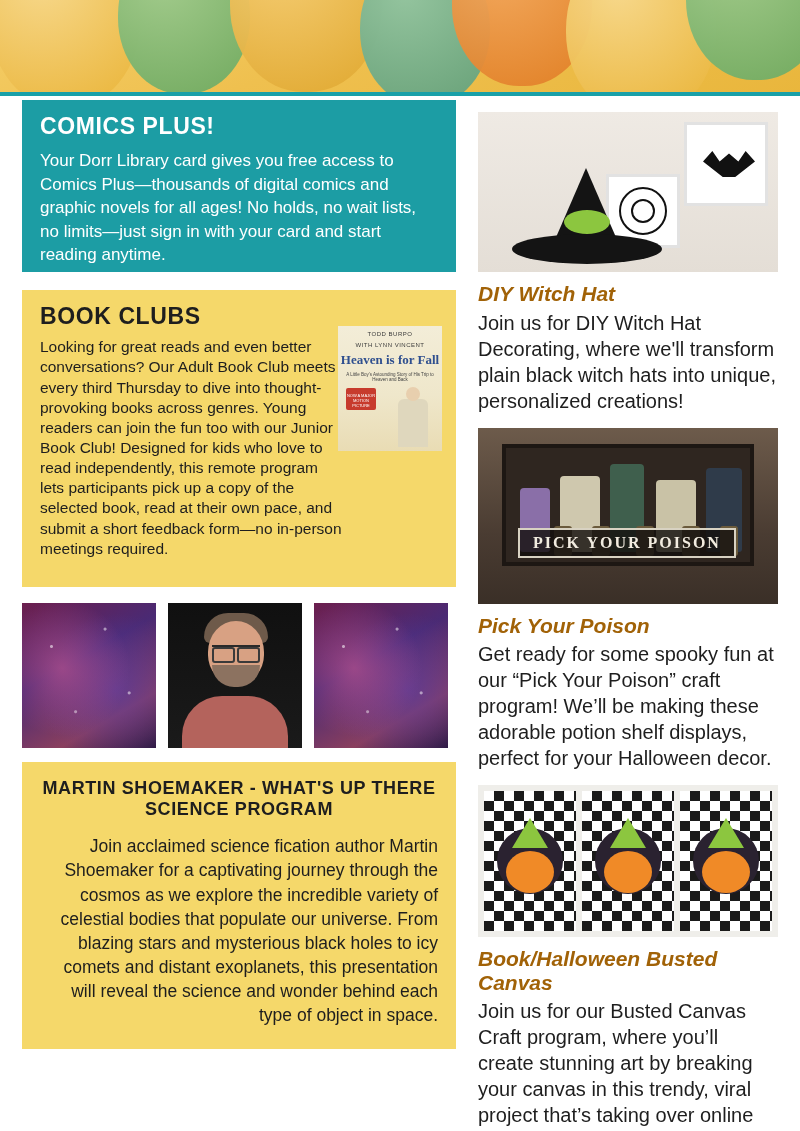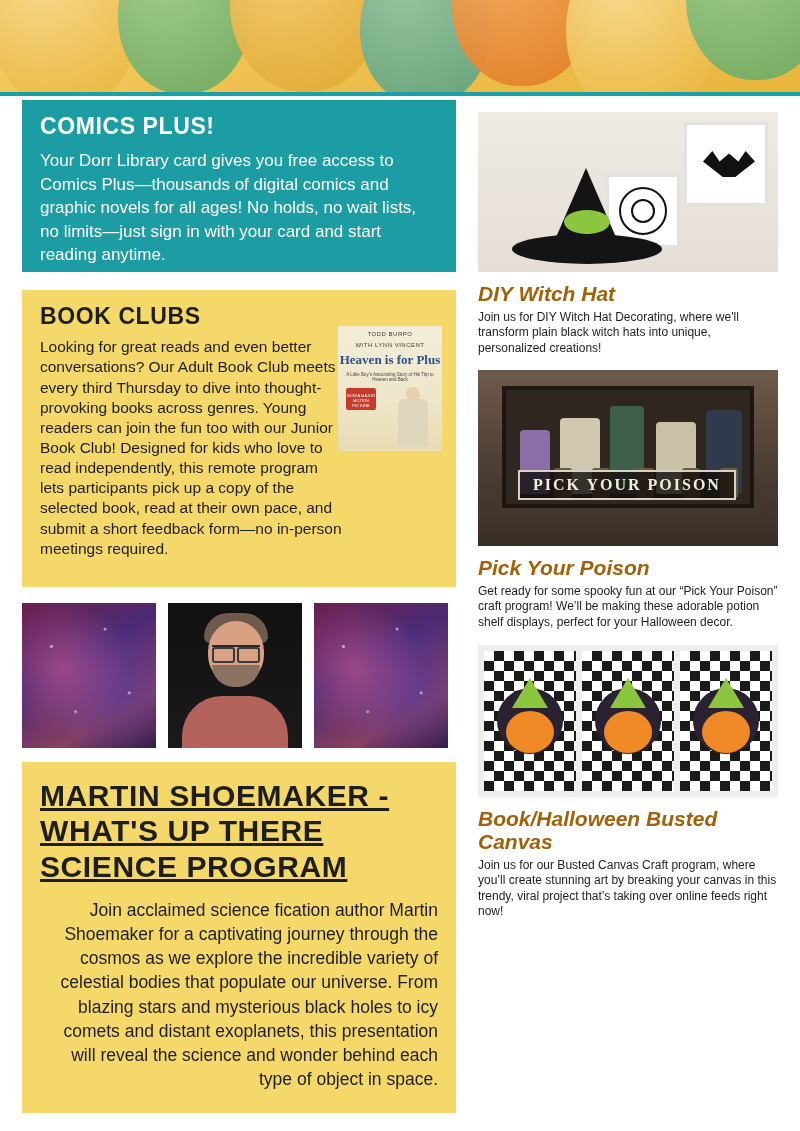--- a/index.html
+++ b/index.html
@@ -115,21 +115,21 @@
   .portrait .head { position:absolute; left:40px; top:18px; width:56px; height:62px; background:#d8a183; border-radius:50% 50% 45% 45%; }
   .portrait .hair { position:absolute; left:36px; top:10px; width:64px; height:30px; background:#6e5a4a; border-radius:32px 32px 8px 8px; }
   .portrait .glasses { position:absolute; left:44px; top:42px; width:48px; height:12px; border-top:2px solid #2a2a2a; }
   .portrait .glasses:before, .portrait .glasses:after{ content:""; position:absolute; top:0; width:19px; height:12px; border:2px solid #3a3a3a; border-radius:3px;}
   .portrait .glasses:before{ left:0;} .portrait .glasses:after{ right:0;}
   .portrait .beard { position:absolute; left:44px; top:62px; width:48px; height:22px; background:#8c7260; border-radius:0 0 24px 24px;}
   .portrait .shirt { position:absolute; left:14px; bottom:0; width:106px; height:52px; background:#b4635c; border-radius:40px 40px 0 0;}
 
   
   #martin-panel { margin-top: 14px; padding: 16px 18px 22px 18px; }
-  #martin-panel .panel-title { font-size: 30px; text-align: left; line-height: 1.18; margin-bottom: 14px; text-decoration: underline; }
+  #martin-panel .panel-title { font-size: 18px; text-align: center; line-height: 1.18; margin-bottom: 14px; }
   #martin-panel .panel-body { font-size: 17.5px; line-height: 1.38; text-align: right; }
 
   
   .photo { width: 300px; position: relative; overflow: hidden; }
 
   .photo-witch {
     height: 160px;
     background: linear-gradient(180deg,#efeae4 0%, #e4ded6 100%);
   }
   .photo-witch .hat {
@@ -189,21 +189,21 @@
   }
 
   .subhead {
     color: #a16207;
     font-weight: bold;
     font-style: italic;
     font-size: 21px;
     line-height: 1.12;
     margin: 10px 0 4px 0;
   }
-  .subtext { font-size: 12px; line-height: 1.3; color: #1e1e1e; }
+  .subtext { font-size: 20px; line-height: 1.3; color: #1e1e1e; }
 </style>
 </head>
 <body>
 
 <div class="banner">
   <div class="bg-wash"></div>
   <div class="balloon b1"></div>
   <div class="balloon b2"></div>
   <div class="balloon b3"></div>
   <div class="balloon b4"></div>
@@ -223,21 +223,21 @@
     </div>
 
     <div class="panel panel-yellow" id="bookclubs-panel">
       <div class="panel-title">BOOK CLUBS</div>
       <div class="panel-body">Looking for great reads and even better conversations? Our Adult Book Club meets every third Thursday to dive into thought-provoking books across genres. Young readers can join the fun too with our Junior Book Club! Designed for kids who love to read independently, this remote program lets participants pick up a copy of the selected book, read at their own pace, and submit a short feedback form—no in-person meetings required.</div>
 
       <div class="book-covers">
         <div class="cover cover-heaven">
           <div class="ch-top">TODD BURPO</div>
           <div class="ch-top">WITH LYNN VINCENT</div>
-          <div class="ch-title">Heaven is for Plus</div>
+          <div class="ch-title">Heaven is for Fall</div>
           <div class="ch-sub">A Little Boy's Astounding Story of His Trip to Heaven and Back</div>
           <div class="ch-badge">NOW A MAJOR MOTION PICTURE</div>
           <div class="ch-boy"></div>
         </div>
       </div>
     </div>
 
     <div class="space-strip">
       <div class="space-img"></div>
       <div class="portrait">

